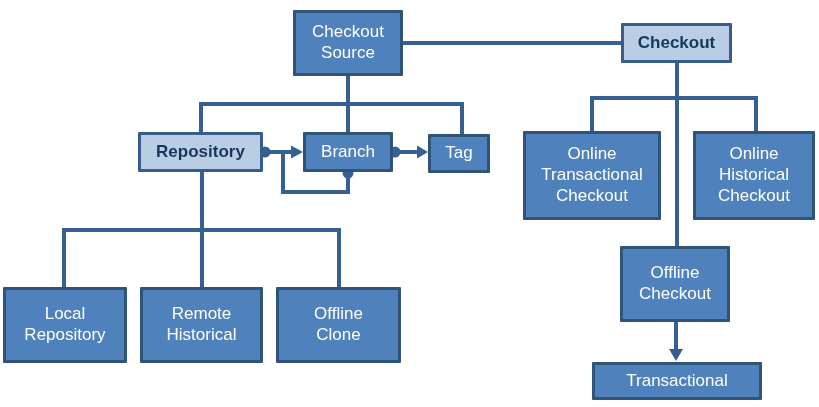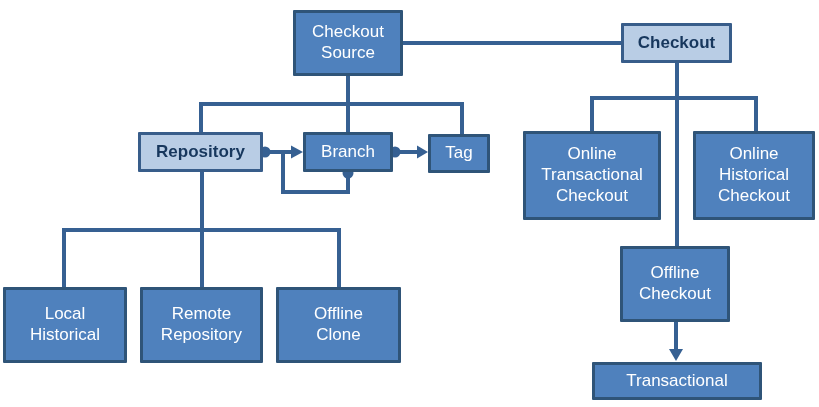--- a/index.html
+++ b/index.html
@@ -85,24 +85,24 @@
 
   <div class="node dark" style="left:523px;top:131px;width:138px;height:89px">Online
 Transactional
 Checkout</div>
 
   <div class="node dark" style="left:693px;top:131px;width:122px;height:89px">Online
 Historical
 Checkout</div>
 
   <div class="node dark" style="left:3px;top:287px;width:124px;height:76px">Local
-Historical</div>
+Repository</div>
 
   <div class="node dark" style="left:140px;top:287px;width:123px;height:76px">Remote
-Repository</div>
+Historical</div>
 
   <div class="node dark" style="left:276px;top:287px;width:125px;height:76px">Offline
 Clone</div>
 
   <div class="node dark" style="left:620px;top:246px;width:110px;height:76px">Offline
 Checkout</div>
 
   <div class="node dark" style="left:592px;top:362px;width:170px;height:38px">Transactional</div>
 
 </div>

